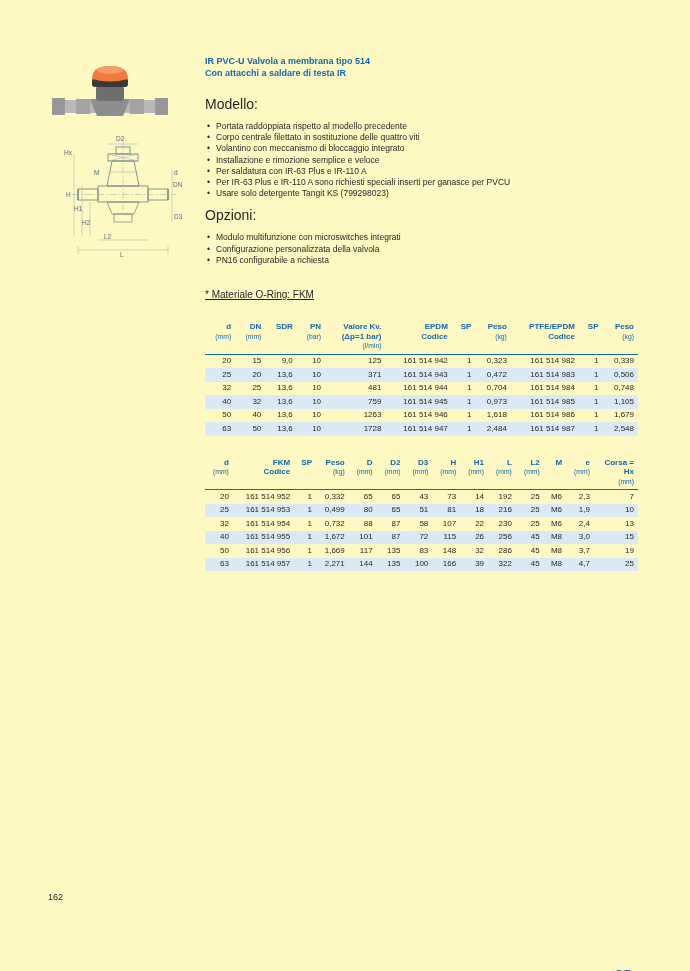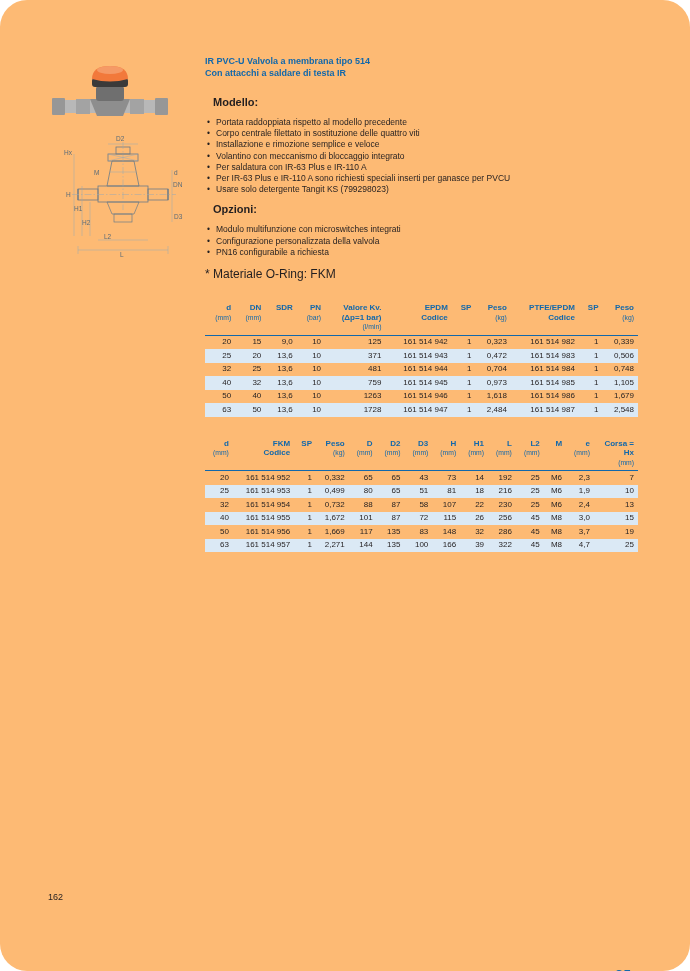--- a/index.html
+++ b/index.html
@@ -1,46 +1,46 @@
 <!DOCTYPE html>
 <html><head>
 <meta charset="utf-8">
 <style>
   * { margin:0; padding:0; box-sizing:border-box; }
   html,body { background:#ffffff; }
   body {
     width:690px; height:971px; position:relative; overflow:hidden;
     font-family:"Liberation Sans", sans-serif; color:#231f20;
   }
-  .page { position:absolute; inset:0; background:#fdba74;border-radius:27px; }
+  .page { position:absolute; inset:0; background:#fef9c3; }
 
   
   .product-photo { position:absolute; left:50px; top:58px; width:120px; height:80px; }
 
   
   .tech-drawing { position:absolute; left:64px; top:140px; width:122px; height:132px; }
   .tech-drawing .dim {
     position:absolute; font-size:6.5px; color:#5a6b78; line-height:1;
     white-space:nowrap;
   }
 
   
   .content { position:absolute; left:205px; top:55px; width:433px; }
 
   .title { color:#1268ab; font-size:9px; font-weight:bold; line-height:12px; margin-bottom:17px; }
 
-  .section-heading { font-size:11px; font-weight:bold; margin:8px 8px 3px; }
+  .section-heading { font-size:14px; font-weight:normal; margin:8px 0 3px; }
 
   ul.bullets { list-style:none;margin-top:9px; }
   ul.bullets li {
     font-size:8.5px; line-height:11.2px; padding-left:11px; position:relative;
   }
   ul.bullets li::before { content:"\2022"; position:absolute; left:2px; top:0; }
 
-  .footnote { font-size:12px; margin-top:9px; }
+  .footnote { font-size:10px; margin-top:23px;text-decoration:underline; }
 
   
   table.data-table {
     border-collapse:collapse; width:100%; font-size:8px; margin-top:21px;
     table-layout:auto;
   }
   table.data-table thead th {
     color:#1268ab; font-weight:bold; text-align:right; vertical-align:top;
     padding:1px 4px 3px; border-bottom:1.5px solid #1268ab; white-space:nowrap;
     line-height:9.5px;
@@ -128,22 +128,22 @@
 
     <div class="title">
       <span>IR PVC-U Valvola a membrana tipo 514</span><br>
       <span>Con attacchi a saldare di testa IR</span>
     </div>
 
     <div class="section-heading">Modello:</div>
     <ul class="bullets">
       <li>Portata raddoppiata rispetto al modello precedente</li>
       <li>Corpo centrale filettato in sostituzione delle quattro viti</li>
+      <li>Volantino con meccanismo di bloccaggio integrato</li>
       <li>Installazione e rimozione semplice e veloce</li>
-      <li>Volantino con meccanismo di bloccaggio integrato</li>
       <li>Per saldatura con IR-63 Plus e IR-110 A</li>
       <li>Per IR-63 Plus e IR-110 A sono richiesti speciali inserti per ganasce per PVCU</li>
       <li>Usare solo detergente Tangit KS (799298023)</li>
     </ul>
 
     <div class="section-heading">Opzioni:</div>
     <ul class="bullets">
       <li>Modulo multifunzione con microswitches integrati</li>
       <li>Configurazione personalizzata della valvola</li>
       <li>PN16 configurabile a richiesta</li>

